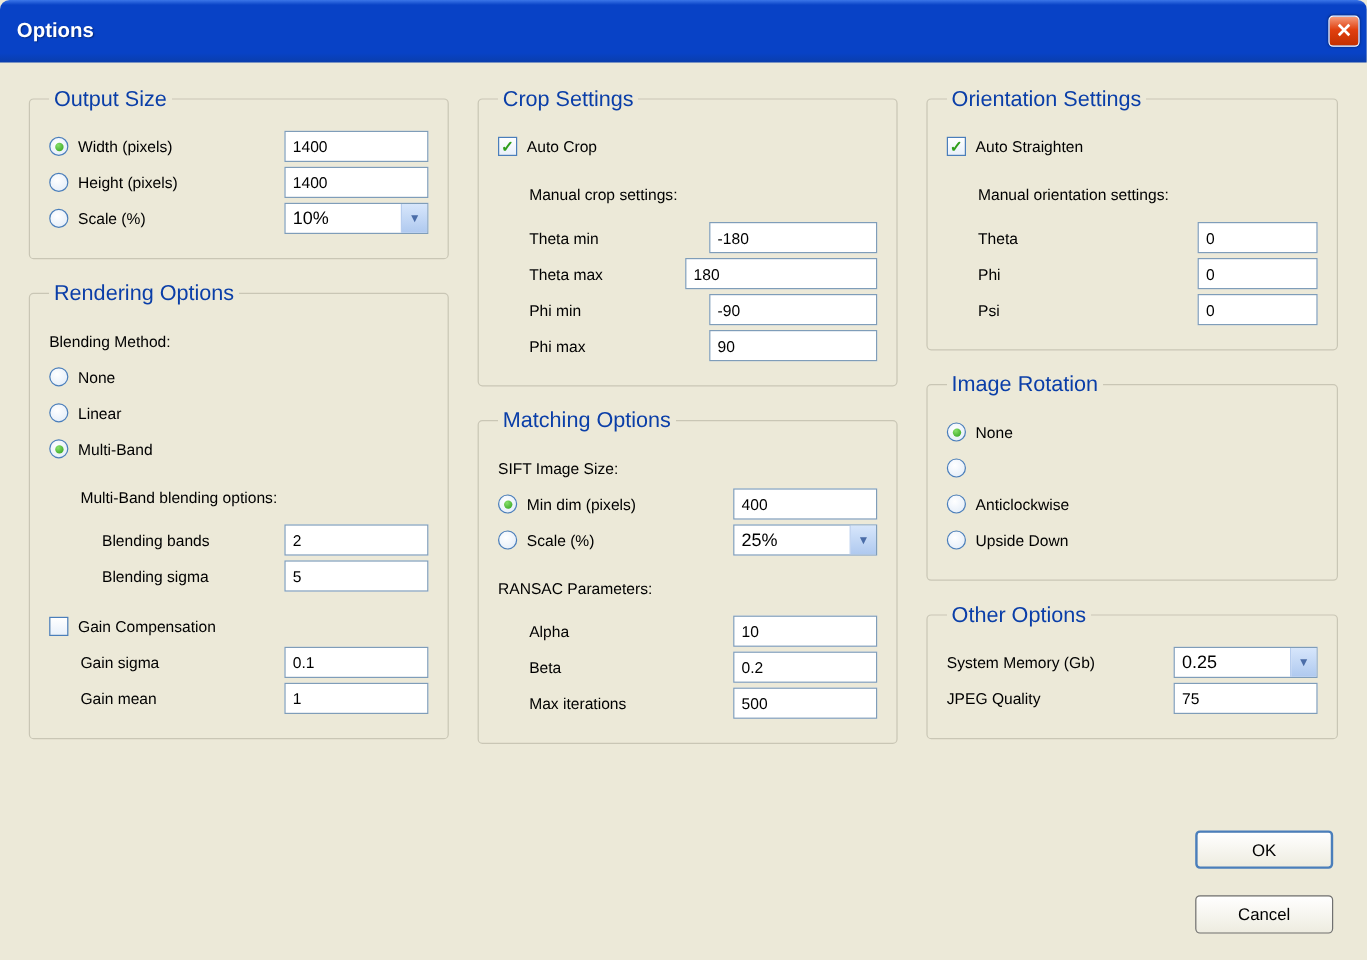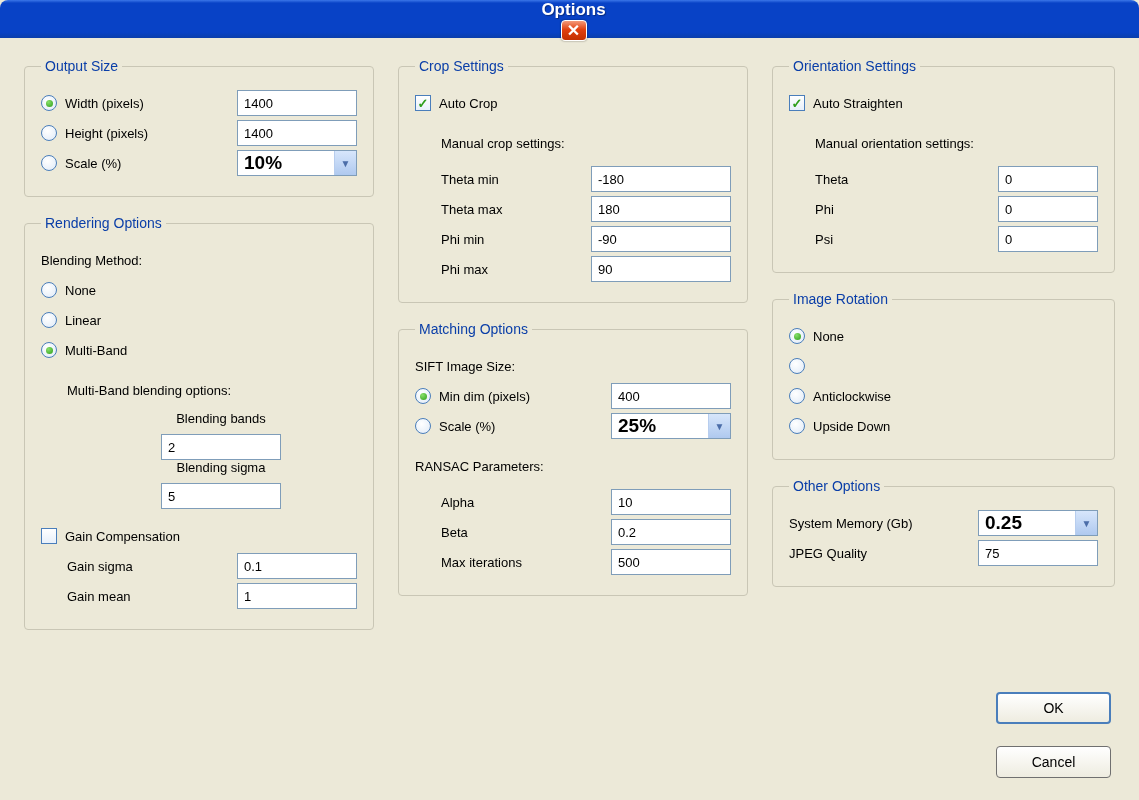--- a/index.html
+++ b/index.html
@@ -6,28 +6,27 @@
 body {
   font-family: Tahoma, Arial, sans-serif;
   font-size: 13px;
   background: #ece9d8;
   width: 1139px;
   height: 800px;
   overflow: hidden;
 }
 .titlebar {
   background: linear-gradient(to bottom, #3b76e8 0%, #0842c6 8%, #0842c6 85%, #0a3eac 100%);
-  height: 38px;
+  height: 52px;
   display: flex;
   align-items: center;
   justify-content: space-between;
   padding: 0 6px 0 14px;
   border-top-left-radius: 8px;
   border-top-right-radius: 8px;
-  flex-direction: column;
 }
 .titlebar .title {
   color: #fff;
   font-weight: bold;
   font-size: 17px;
   text-shadow: 1px 1px 1px rgba(0,0,0,0.35);
 }
 .closebtn {
   width: 26px;
   height: 26px;
@@ -54,21 +53,21 @@
 .col3 { flex: 1; }
 fieldset {
   border: 1px solid #c9c6b5;
   border-radius: 4px;
   padding: 14px 16px 18px 16px;
   margin-bottom: 18px;
   position: relative;
 }
 legend {
   color: #0a3ea8;
-  font-size: 14px;
+  font-size: 18px;
   padding: 0 4px;
   margin-top: 16px;
 }
 .row {
   display: flex;
   align-items: center;
   min-height: 30px;
   gap: 8px;
 }
 .row .lbl { flex: 1; }
@@ -115,21 +114,21 @@
 .combo {
   width: 120px;
   height: 26px;
   border: 1px solid #7f9db9;
   background: #fff;
   display: flex;
   align-items: center;
   justify-content: space-between;
   padding-left: 6px;
 }
-.combo .val { font-size: 19px; font-weight: bold; }
+.combo .val { font-size: 15px; }
 .combo .drop {
   width: 22px;
   height: 100%;
   background: linear-gradient(to bottom, #d7e6fb, #afc9ef);
   border-left: 1px solid #b7cdee;
   display: flex;
   align-items: center;
   justify-content: center;
   color: #4b6da8;
   font-size: 10px;
@@ -150,21 +149,21 @@
   background: linear-gradient(to bottom, #fff, #eeece0);
   border: 1px solid #707070;
   border-radius: 4px;
   font-family: inherit;
   font-size: 14px;
   cursor: pointer;
 }
 button.dlg.primary {
   border: 2px solid #4a7ebb;
 }
-.indent { padding-left: 18px; flex-direction: column; }
+.indent { padding-left: 18px; }
 </style>
 </head>
 <body>
 
 <div class="titlebar">
   <span class="title">Options</span>
   <div class="closebtn">
     <span>✕</span>
   </div>
 </div>
@@ -251,21 +250,21 @@
       <div class="sub">
         <div class="row subhead">
             <span class="lbl">Manual crop settings:</span>
           </div>
         <div class="row">
             <span class="lbl">Theta min</span>
             <input class="txt" style="width: 140px;" value="-180">
           </div>
         <div class="row">
             <span class="lbl">Theta max</span>
-            <input class="txt" style="width: 140px;" value="180">
+            <input class="txt" style="width: 160px;" value="180">
           </div>
         <div class="row">
             <span class="lbl">Phi min</span>
             <input class="txt" style="width: 140px;" value="-90">
           </div>
         <div class="row">
             <span class="lbl">Phi max</span>
             <input class="txt" style="width: 140px;" value="90">
           </div>
       </div>

